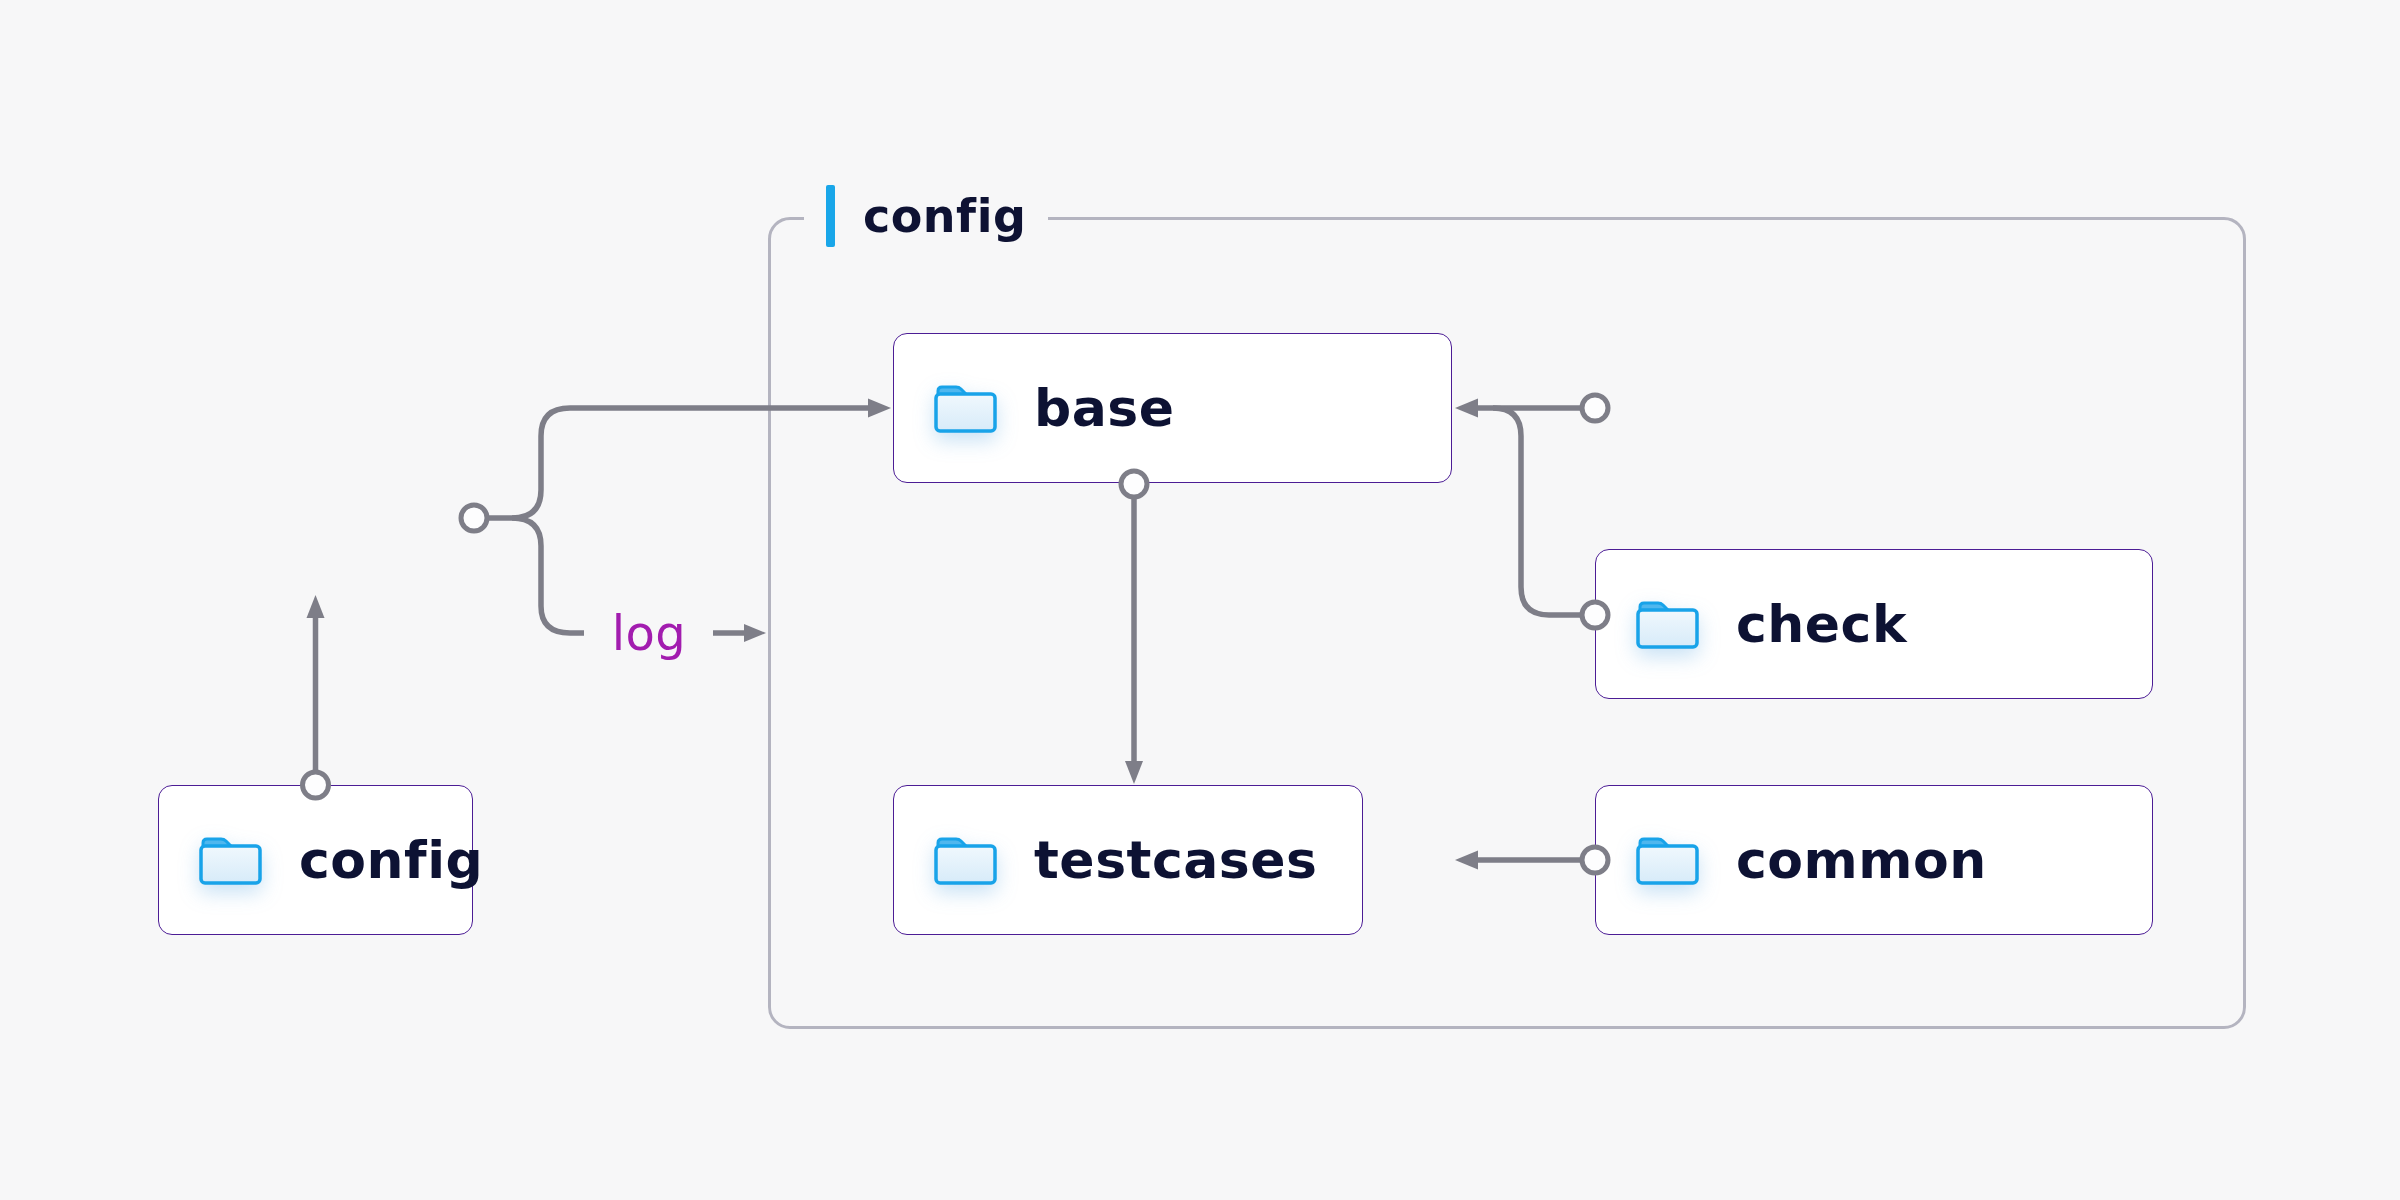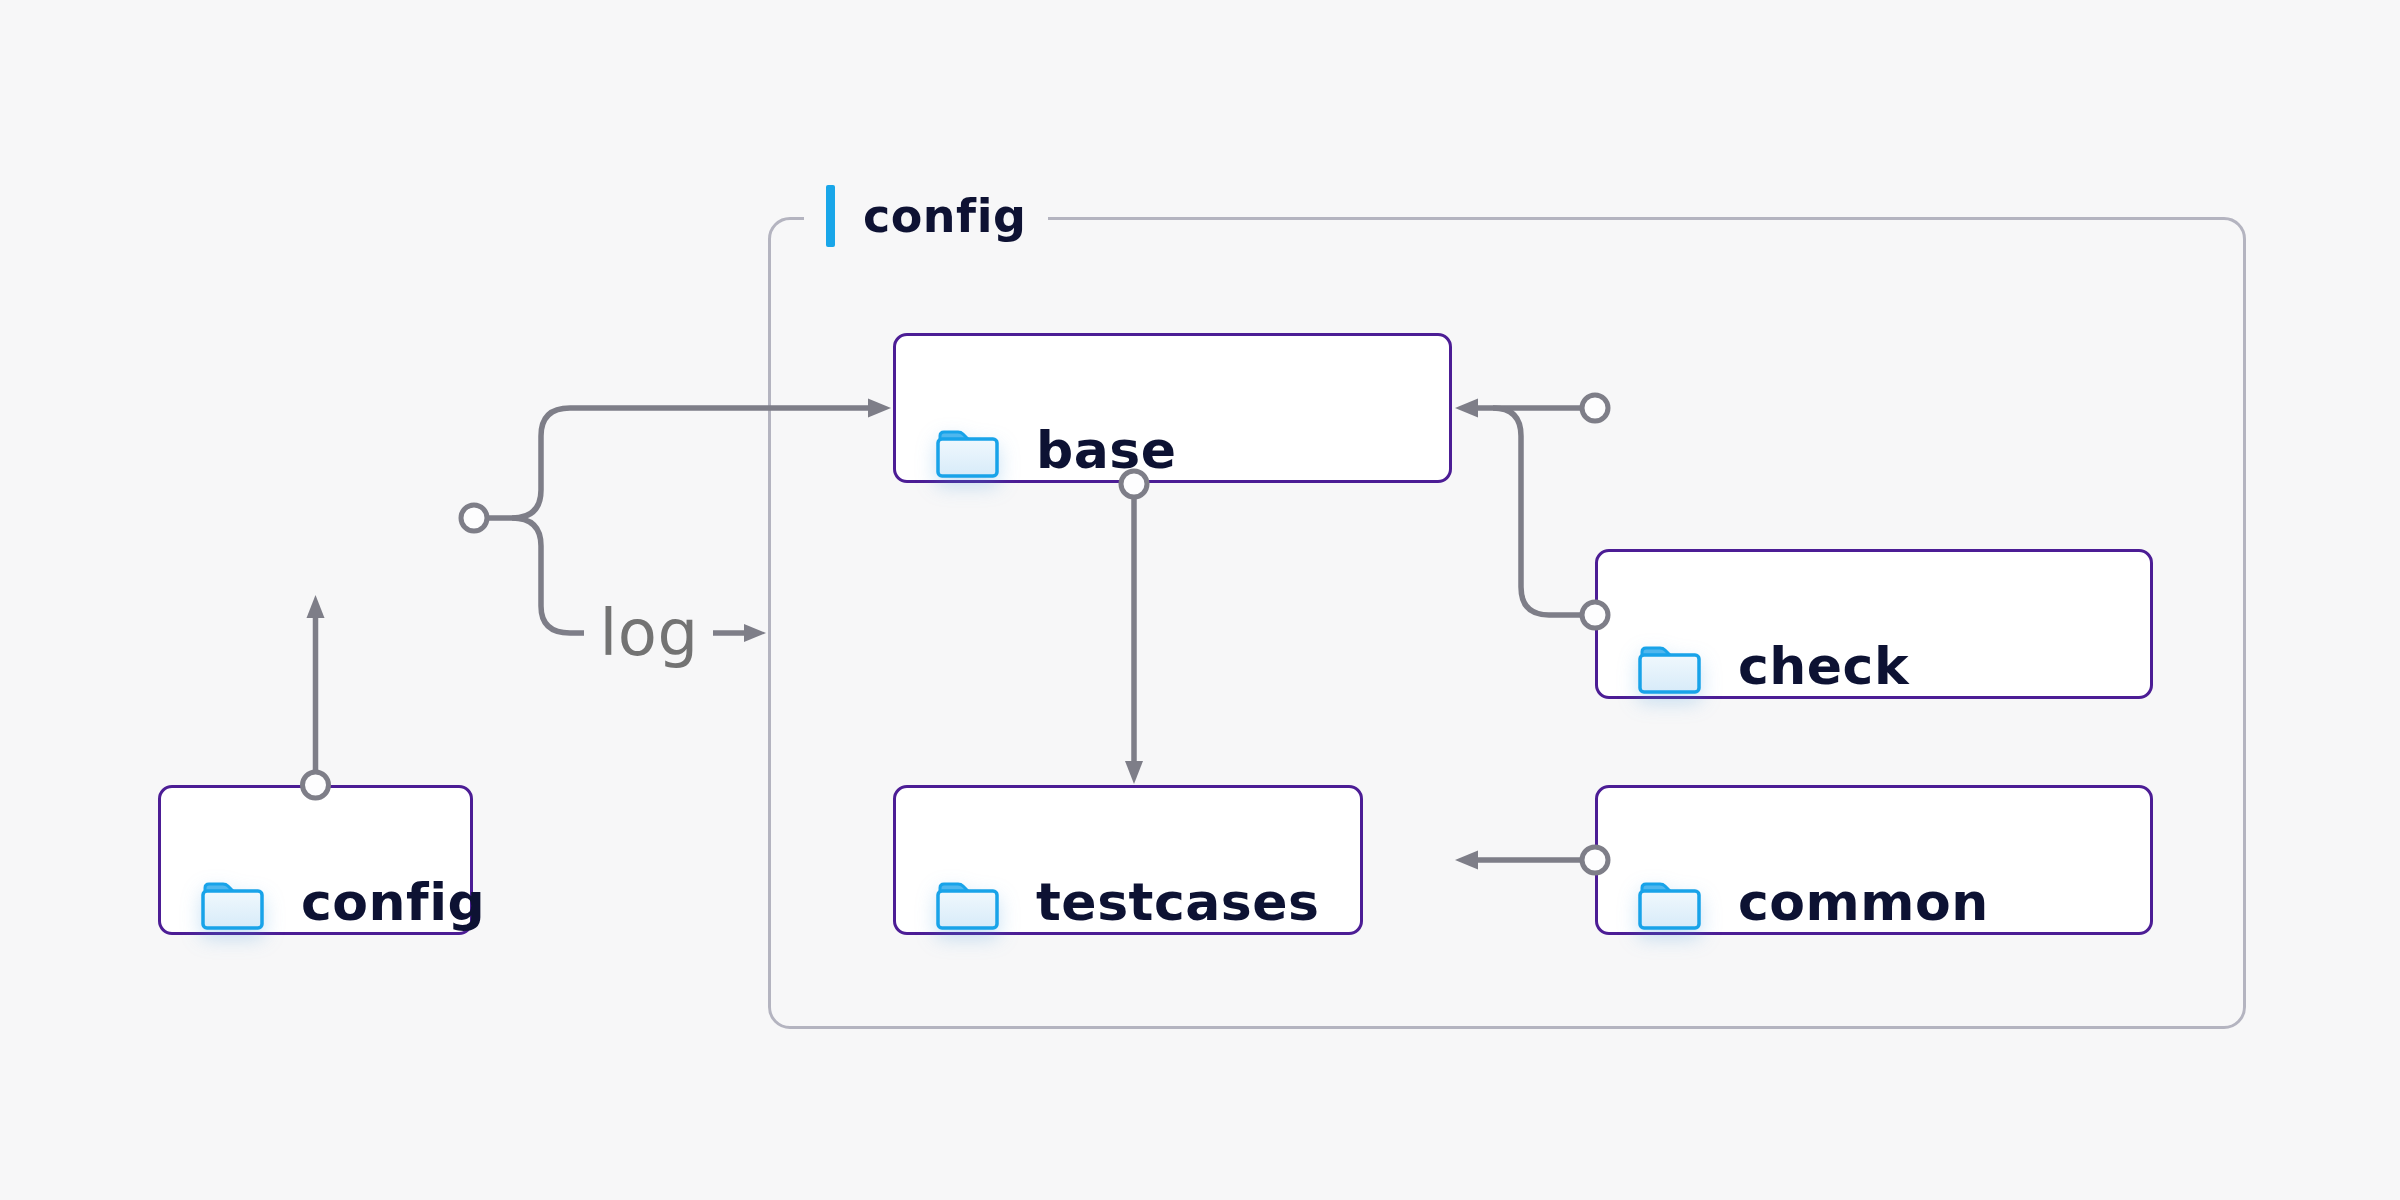--- a/index.html
+++ b/index.html
@@ -14,40 +14,40 @@
   }
   .container-label{
     position:absolute;left:804px;top:183px;height:66px;z-index:6;
     display:flex;align-items:center;gap:28px;
     background:#f7f7f8;padding:0 22px 0 22px;
   }
   .label-bar{width:9px;height:62px;background:#19a6e9;border-radius:2px;display:inline-block;}
   .label-text{font-size:46px;font-weight:bold;color:#0e1233;letter-spacing:0.5px;}
   
   .node{
-    position:absolute;display:flex;align-items:flex-end;box-sizing:border-box;
-    background:#ffffff;border:3px solid #4c1d95;border-radius:14px;
+    position:absolute;display:flex;align-items:center;box-sizing:border-box;
+    background:#ffffff;border:1px solid #4c1d95;border-radius:14px;
     padding-left:38px;gap:36px;z-index:2;
   }
   #node-utils    {left:158px; top:443px; width:315px; height:150px;}
   #node-config   {left:158px; top:785px; width:315px; height:150px;}
   #node-base     {left:893px; top:333px; width:559px; height:150px;}
   #node-testcases{left:893px; top:785px; width:470px; height:150px;}
   #node-pymilvus {left:1595px;top:333px; width:558px; height:150px;}
   #node-check    {left:1595px;top:549px; width:558px; height:150px;}
   #node-common   {left:1595px;top:785px; width:558px; height:150px;}
   .node-label{font-size:52px;font-weight:bold;color:#0d1233;letter-spacing:0.5px;white-space:nowrap;}
   .folder{width:66px;height:54px;flex:0 0 66px;filter:drop-shadow(0 8px 10px rgba(60,150,220,0.28));}
   
   .wires{position:absolute;left:0;top:0;width:2400px;height:1200px;z-index:5;pointer-events:none;}
   
   .edge-label{
     position:absolute;left:590px;top:604px;width:118px;height:58px;z-index:6;
     display:flex;align-items:center;justify-content:center;
-    font-size:64px;font-weight:500;color:#737373;letter-spacing:0.5px;
+    font-size:48px;font-weight:500;color:#a21caf;letter-spacing:0.5px;
   }
 </style>
 </head>
 <body>
 
 <div class="stage">
 
   <svg width="0" height="0" style="position:absolute" aria-hidden="true">
     <defs>
       <linearGradient id="folderGrad" x1="0" y1="0" x2="0" y2="1">

